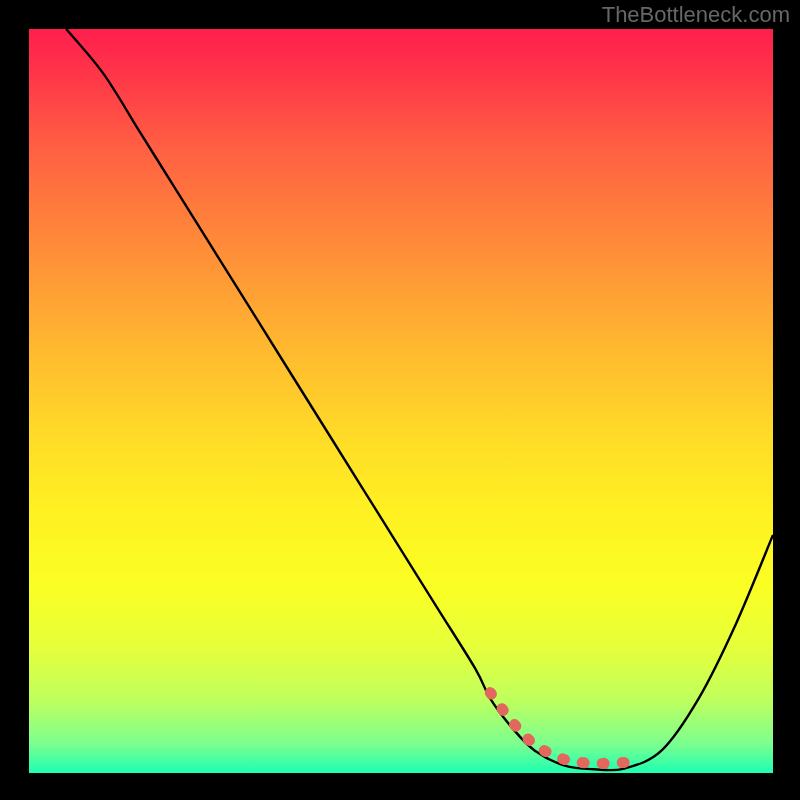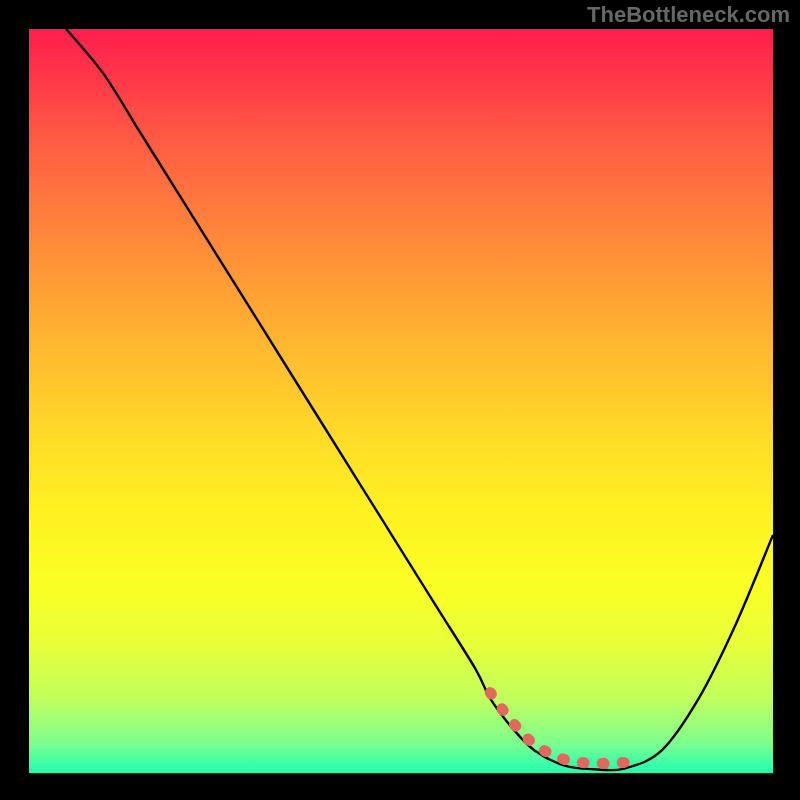--- a/index.html
+++ b/index.html
@@ -10,21 +10,21 @@
     position: relative;
     font-family: Arial, Helvetica, sans-serif;
     overflow: hidden;
   }
   .attribution {
     position: absolute;
     top: 2px;
     right: 10px;
     color: #676767;
     font-size: 22px;
-    font-weight: 700;
+    font-weight: 400;
     z-index: 5;
   }
   .plot-area {
     position: absolute;
     left: 29px;
     top: 29px;
     width: 744px;
     height: 744px;
   }
   .gradient-bg {

